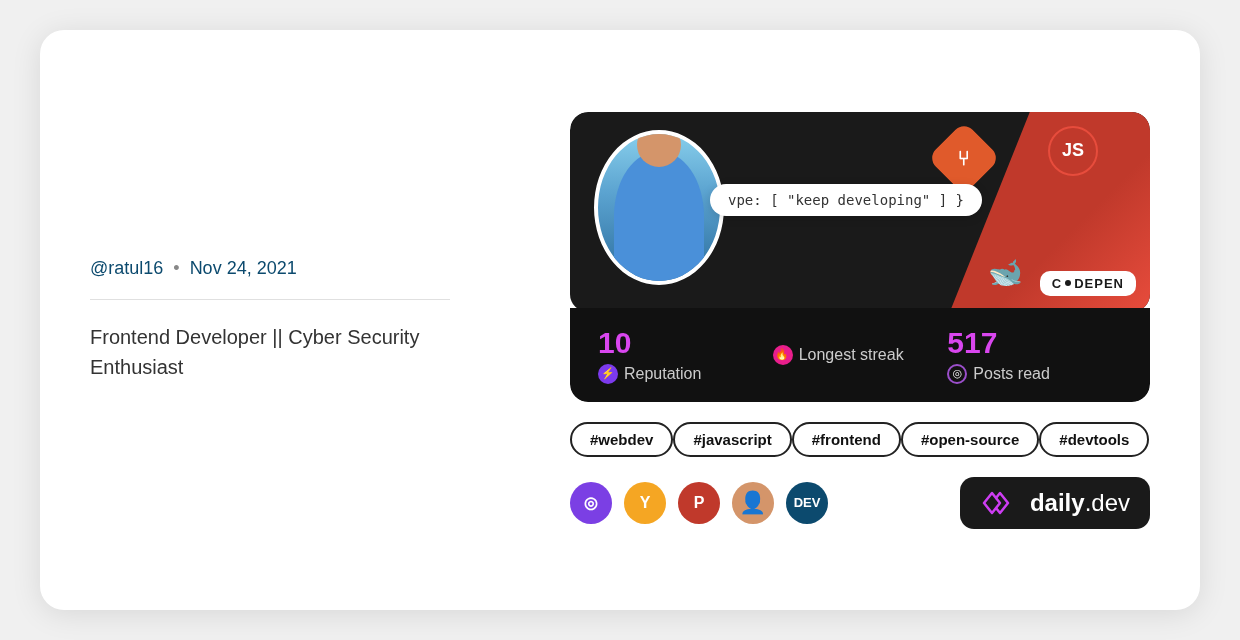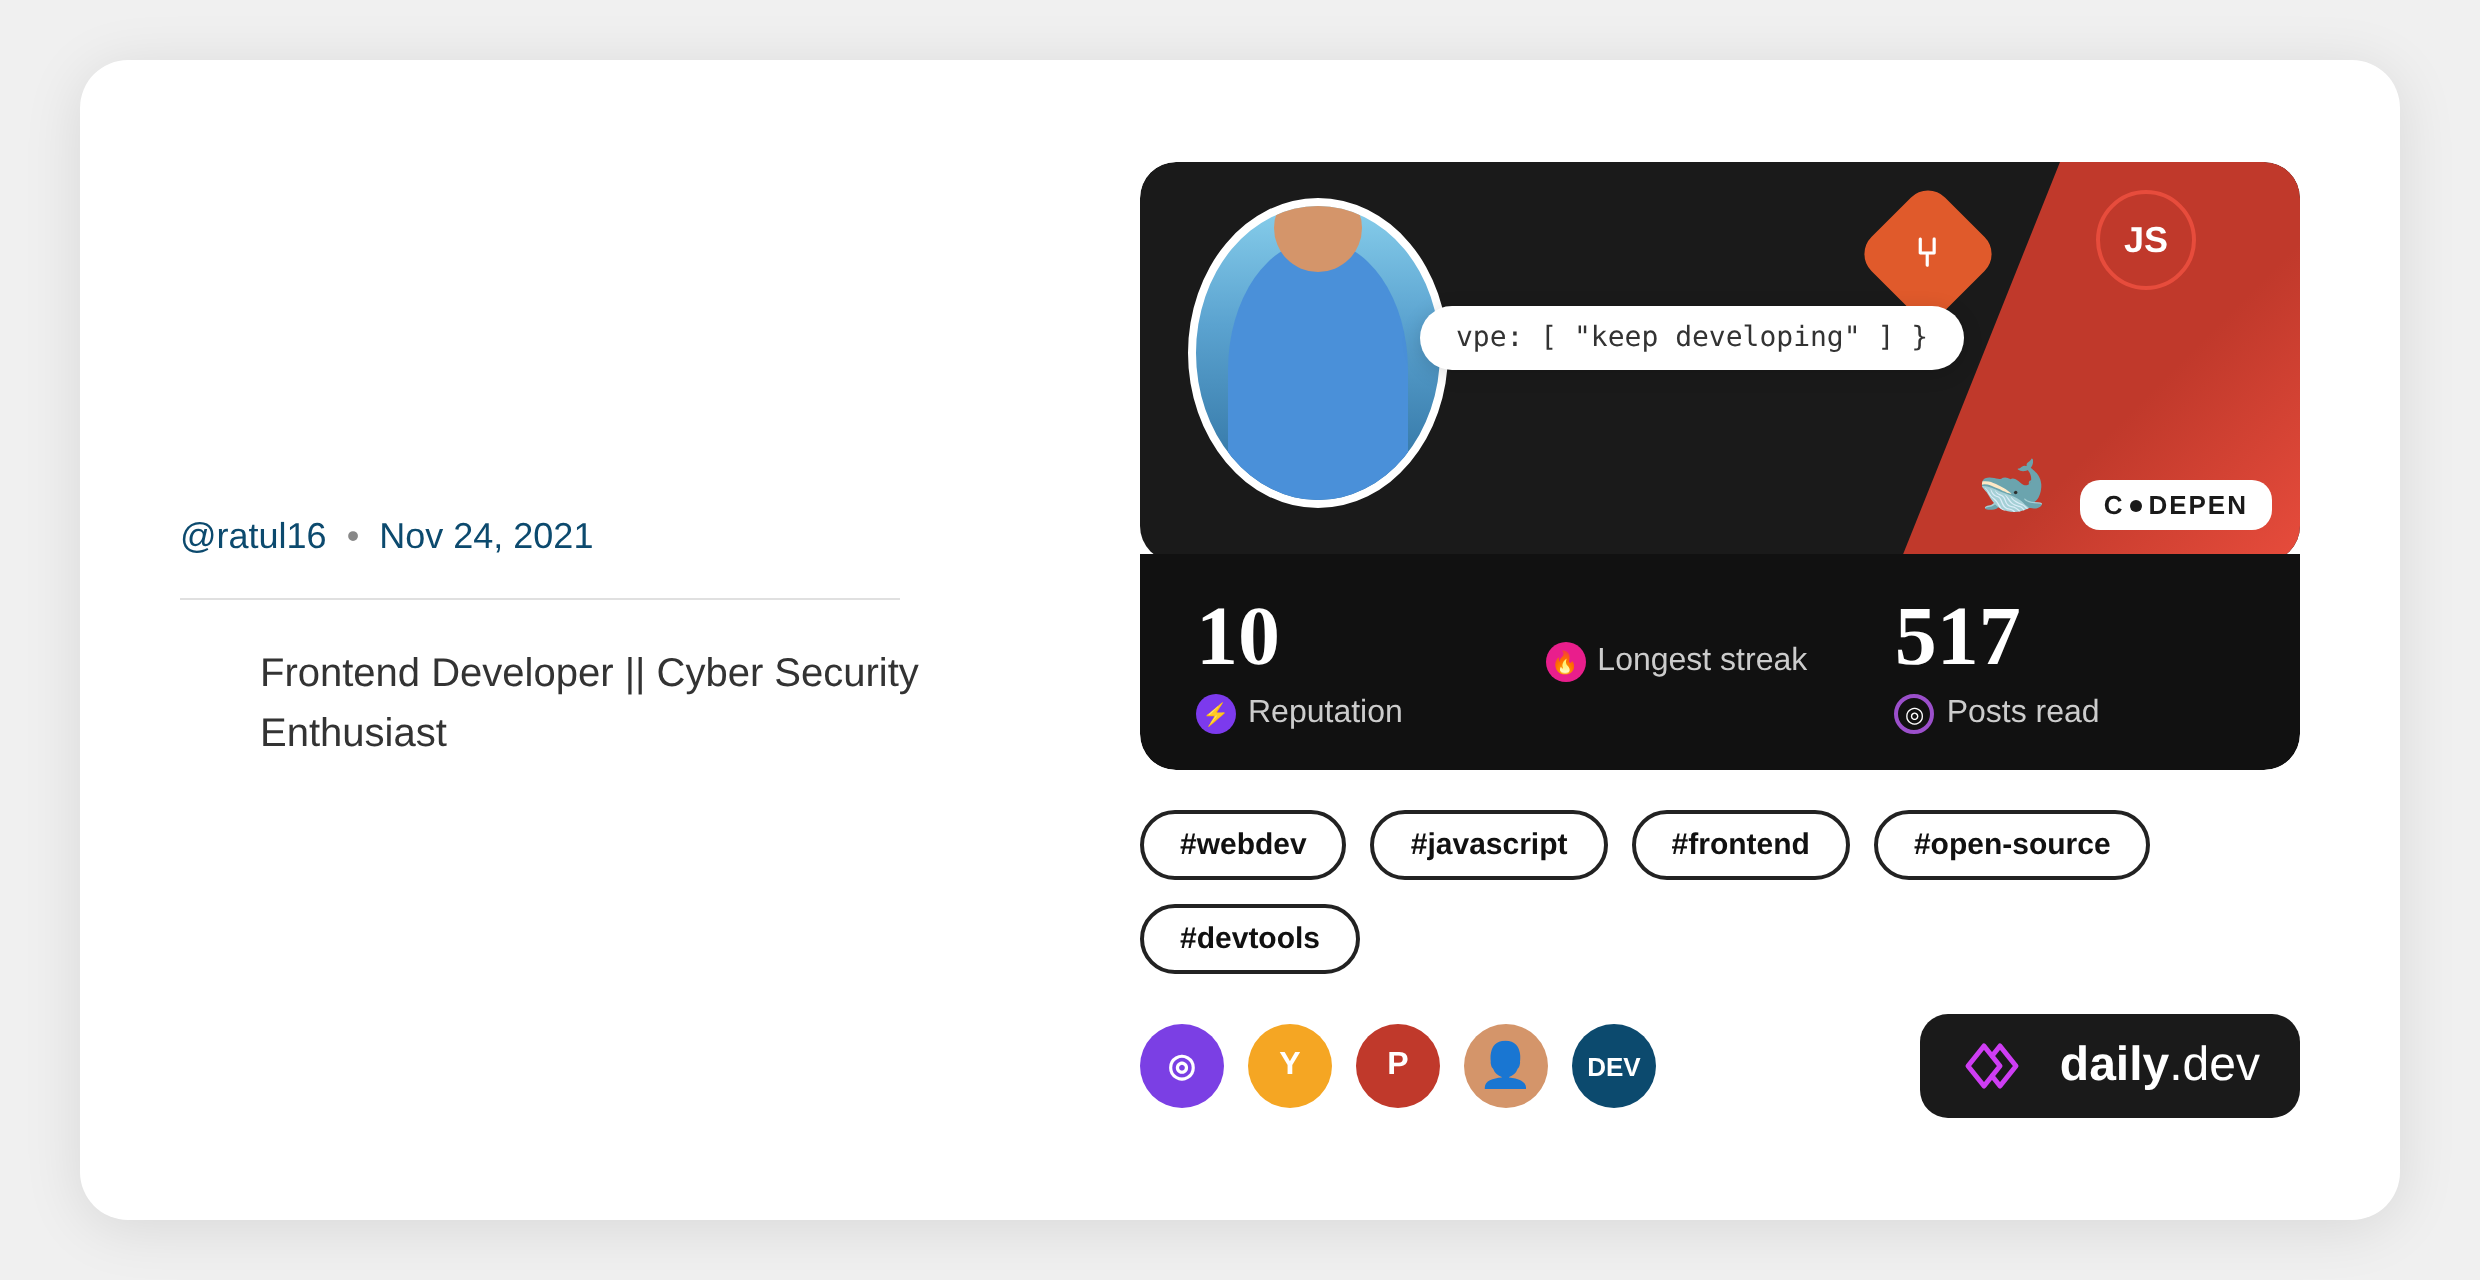--- a/index.html
+++ b/index.html
@@ -50,21 +50,20 @@
     .divider {
       width: 360px;
       height: 1.5px;
       background: #e0e0e0;
       margin-bottom: 22px;
     }
     .bio {
       font-size: 20px;
       color: #333;
       line-height: 1.5;
-      margin-left: 40px;
     }
 
     
     .right {
       flex: 1;
       display: flex;
       flex-direction: column;
       gap: 20px;
     }
 
@@ -219,24 +218,23 @@
       position: relative;
       z-index: 1;
     }
     .stat {
       flex: 1;
       display: flex;
       flex-direction: column;
       gap: 4px;
     }
     .stat-value {
-      font-size: 42px;
+      font-size: 30px;
       font-weight: 900;
-      color: #ffffff;
-      font-family: Liberation Serif, serif;
+      color: #d946ef;
     }
     .stat-label {
       display: flex;
       align-items: center;
       gap: 6px;
       font-size: 16px;
       color: #ccc;
     }
     .stat-icon {
       width: 20px;
@@ -248,21 +246,20 @@
       font-size: 11px;
     }
     .stat-icon.rep { background: #7c3aed; color: white; }
     .stat-icon.streak { background: #e91e8c; color: white; }
     .stat-icon.posts { background: #6b21a8; color: white; border: 2px solid #9b4fcb; background: transparent;}
 
     
     .tags {
       display: flex;
       flex-wrap: wrap;
-      gap: 12px;
       align-items: flex-end;
     }
     .tag {
       border: 2px solid #222;
       border-radius: 30px;
       padding: 7px 18px;
       font-size: 15px;
       font-weight: 600;
       color: #111;
       background: white;

